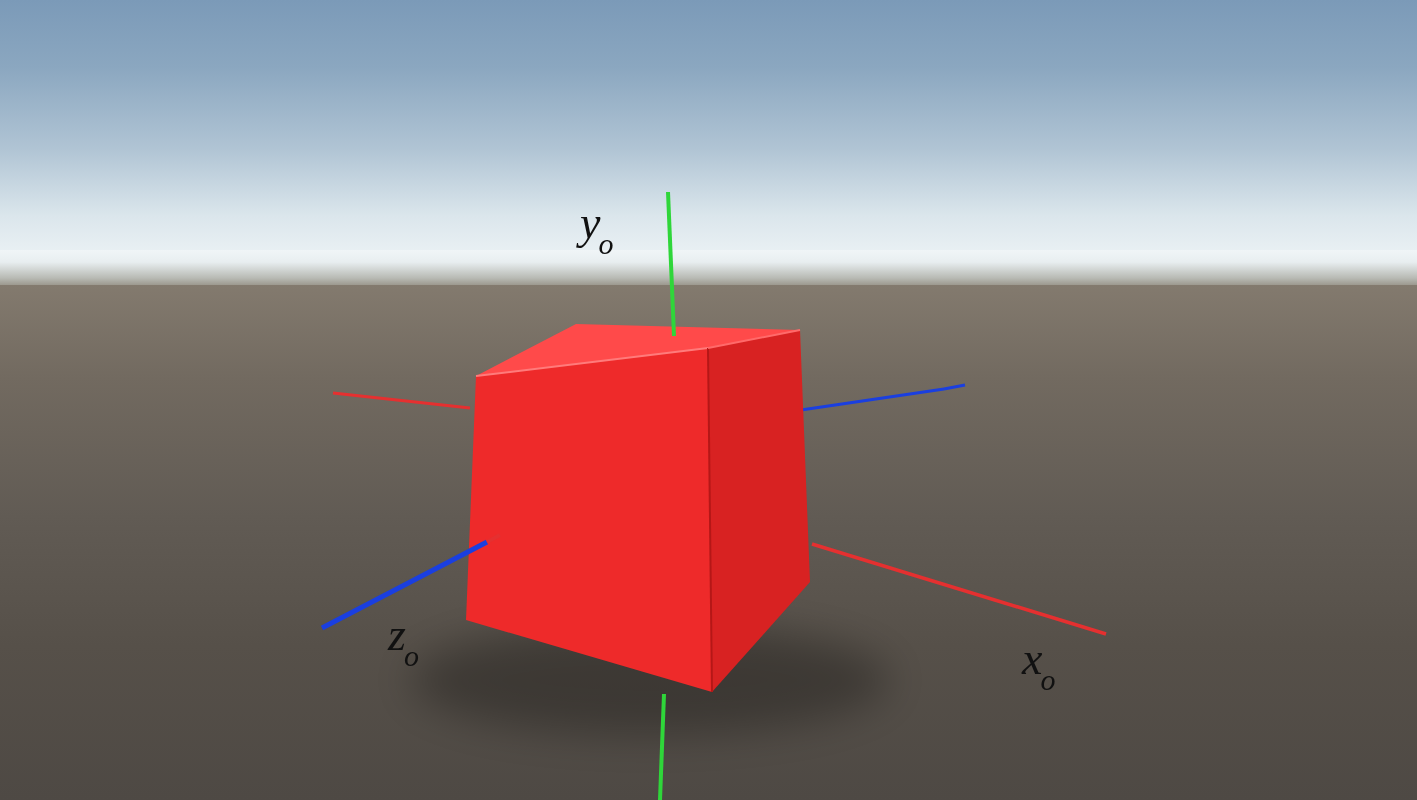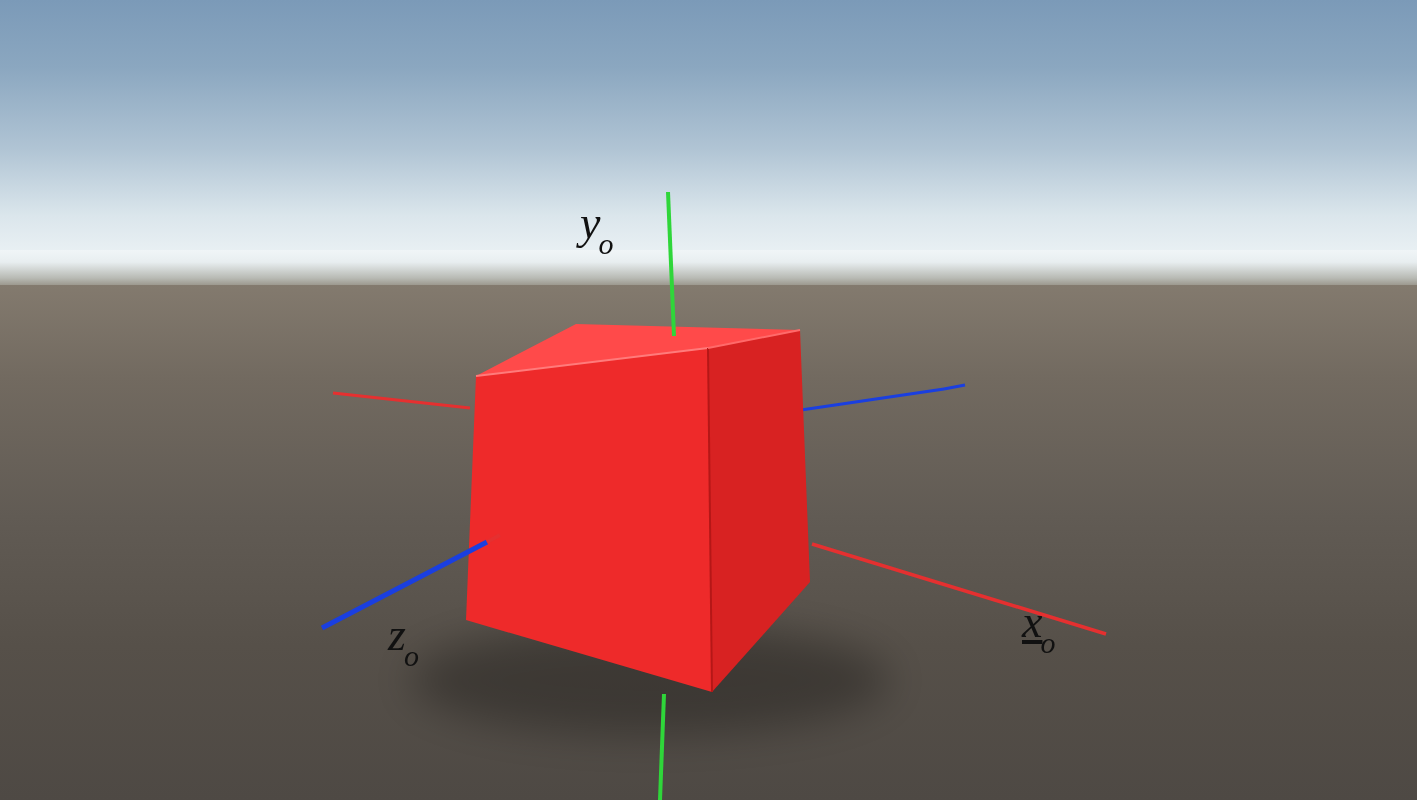--- a/index.html
+++ b/index.html
@@ -108,19 +108,19 @@
     <line x1="812" y1="544" x2="1106" y2="634" stroke="#e53030" stroke-width="3.5"></line>
 
     <line x1="487" y1="542" x2="322" y2="628" stroke="#1a3fe0" stroke-width="5"></line>
 
     <line x1="500" y1="535" x2="487" y2="542" stroke="#e53030" stroke-width="4"></line>
   </svg>
 
   <div class="axis-label" style="left:580px; top:200px;">
     <span>y</span><span class="sub">o</span>
   </div>
-  <div class="axis-label" style="left:1022px; top:599px;text-decoration:underline;">
+  <div class="axis-label" style="left:1022px; top:636px;">
     <span>x</span><span class="sub">o</span>
   </div>
   <div class="axis-label" style="left:388px; top:612px;">
     <span>z</span><span class="sub">o</span>
   </div>
 </div>
 
 </body></html>

